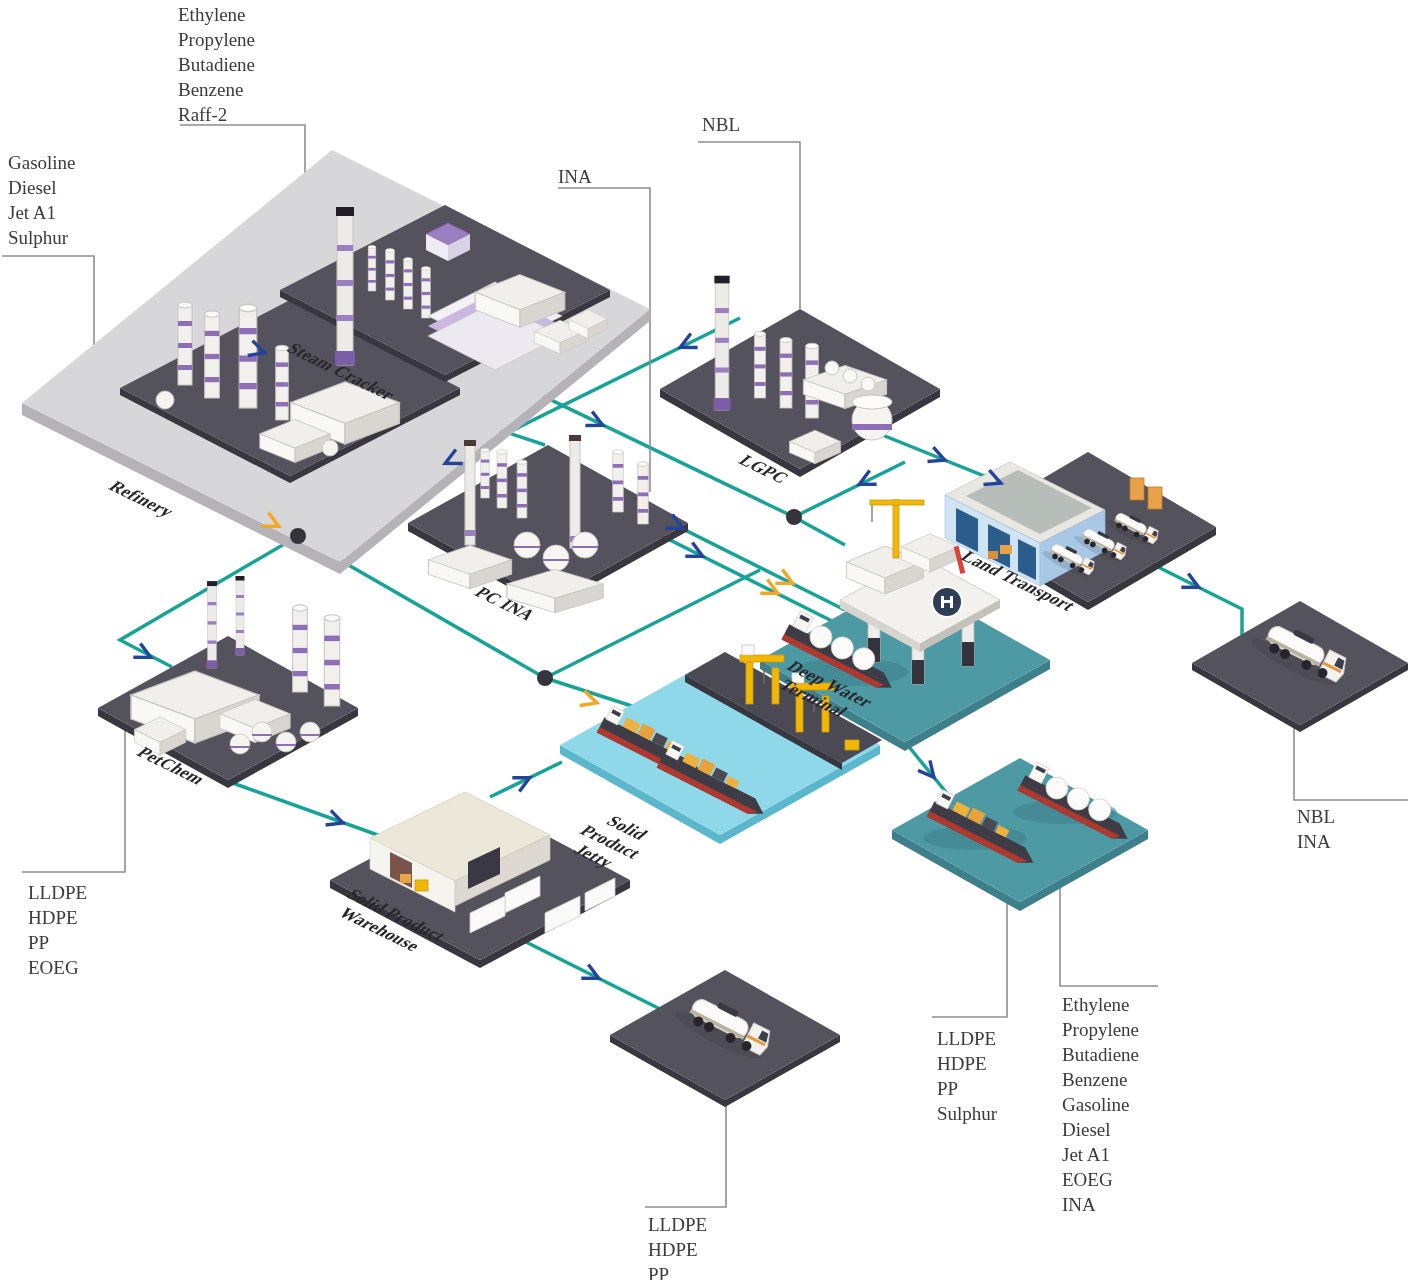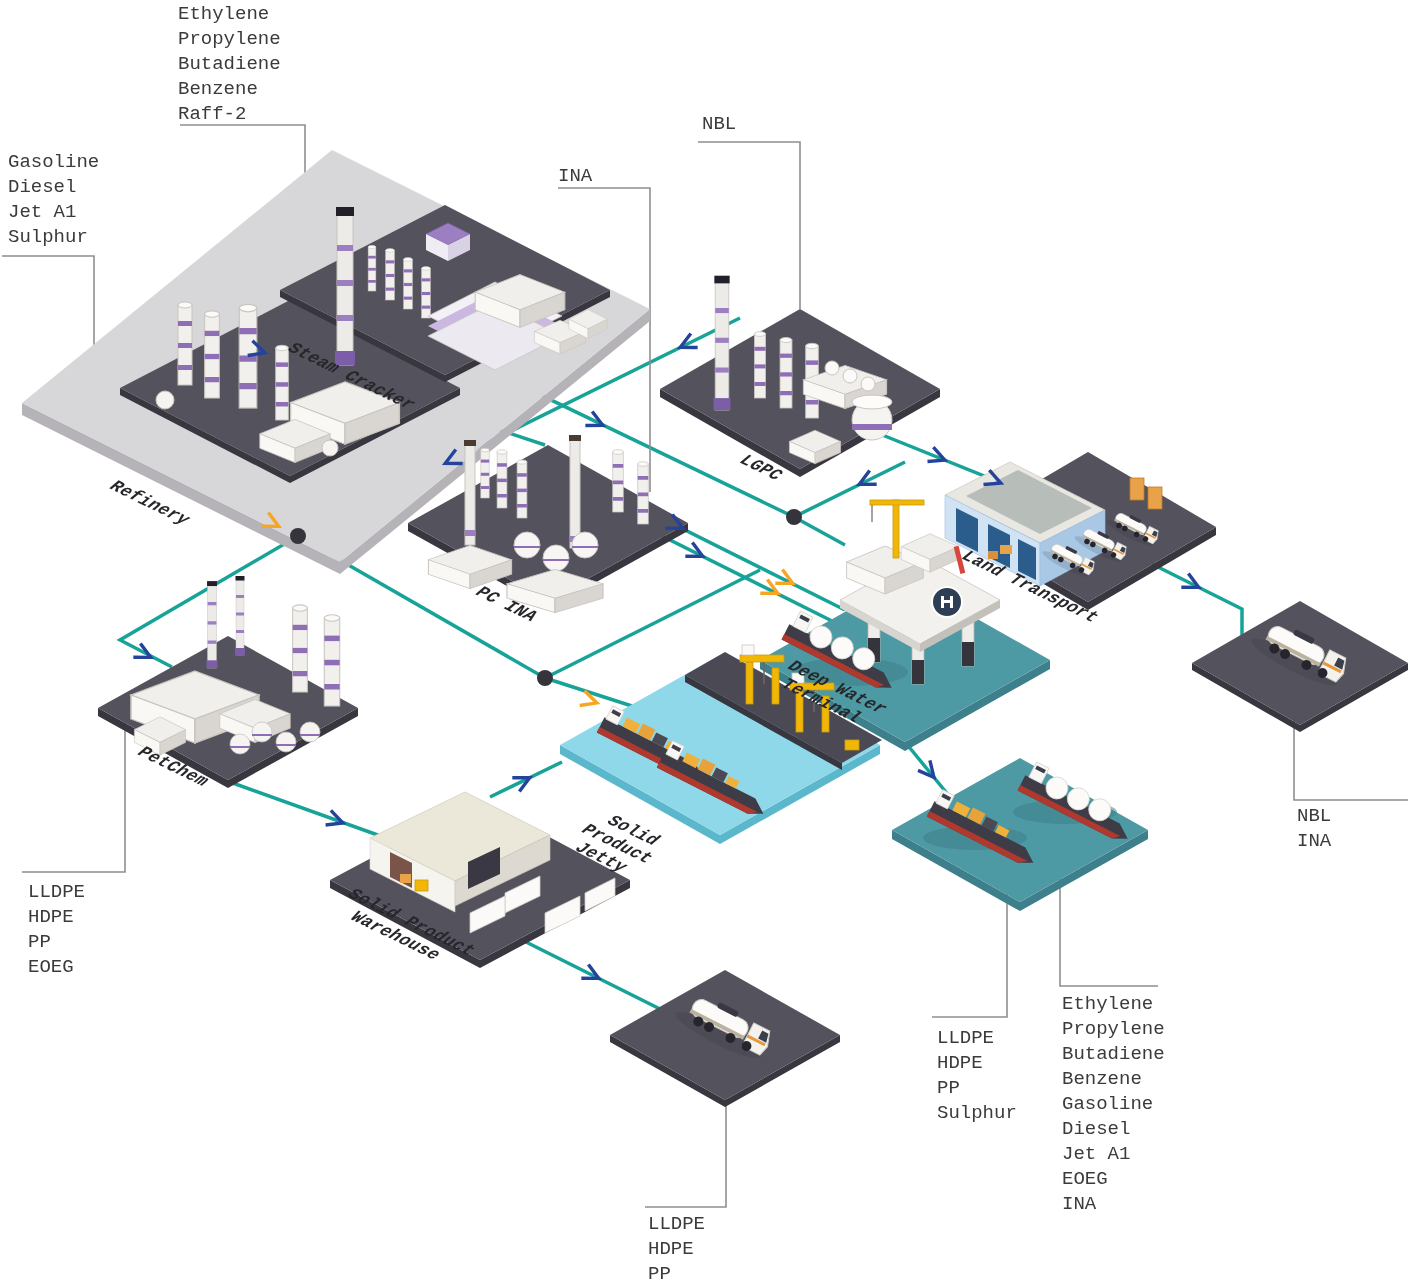--- a/index.html
+++ b/index.html
@@ -1,17 +1,17 @@
 <!DOCTYPE html>
 <html><head>
 <meta charset="utf-8">
 <style>
   html,body{margin:0;padding:0;background:#ffffff;}
   .canvas{position:relative;width:1408px;height:1280px;background:#ffffff;overflow:hidden;
-          font-family:Liberation Mono, monospace;}
+          font-family:Liberation Serif, serif;}
   .canvas svg{position:absolute;left:0;top:0;}
   .plabel{position:absolute;font-size:19px;line-height:25px;color:#3b3b3b;white-space:pre-line;}
   .flabel{position:absolute;font-weight:bold;font-size:17px;color:#26262b;white-space:pre-line;
           transform:rotate(26deg) skewX(-24deg);transform-origin:0 0;letter-spacing:.3px;}
   .tc{text-align:center;}
 </style>
 </head>
 <body>
 
 <div class="canvas">

